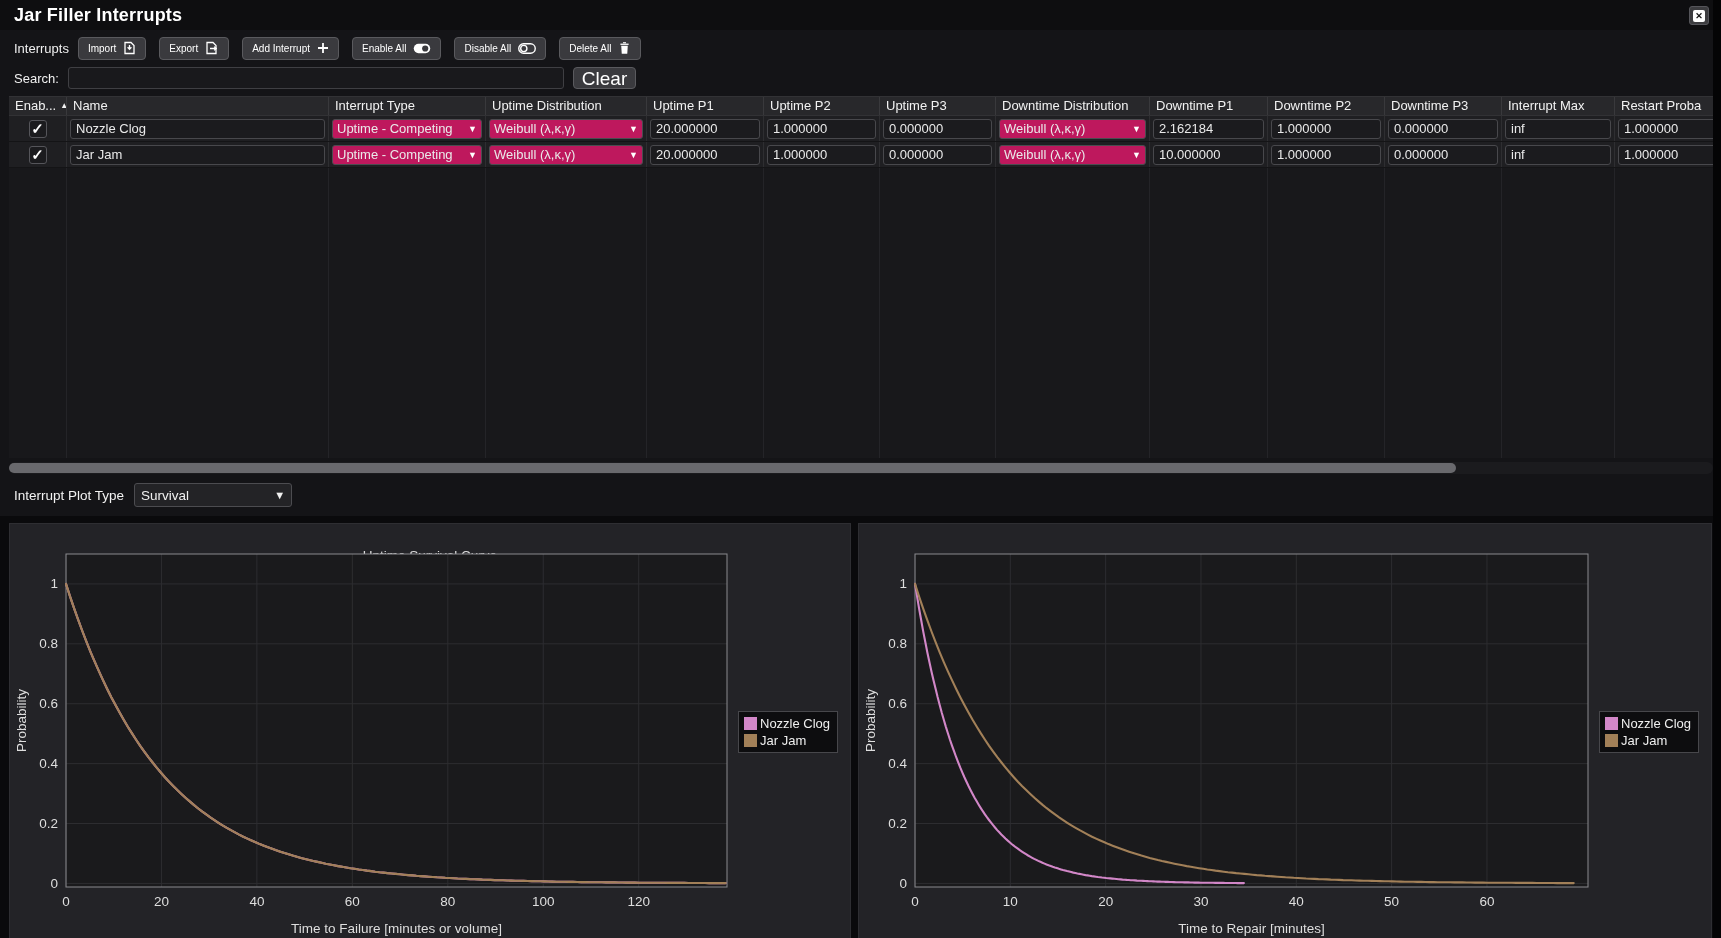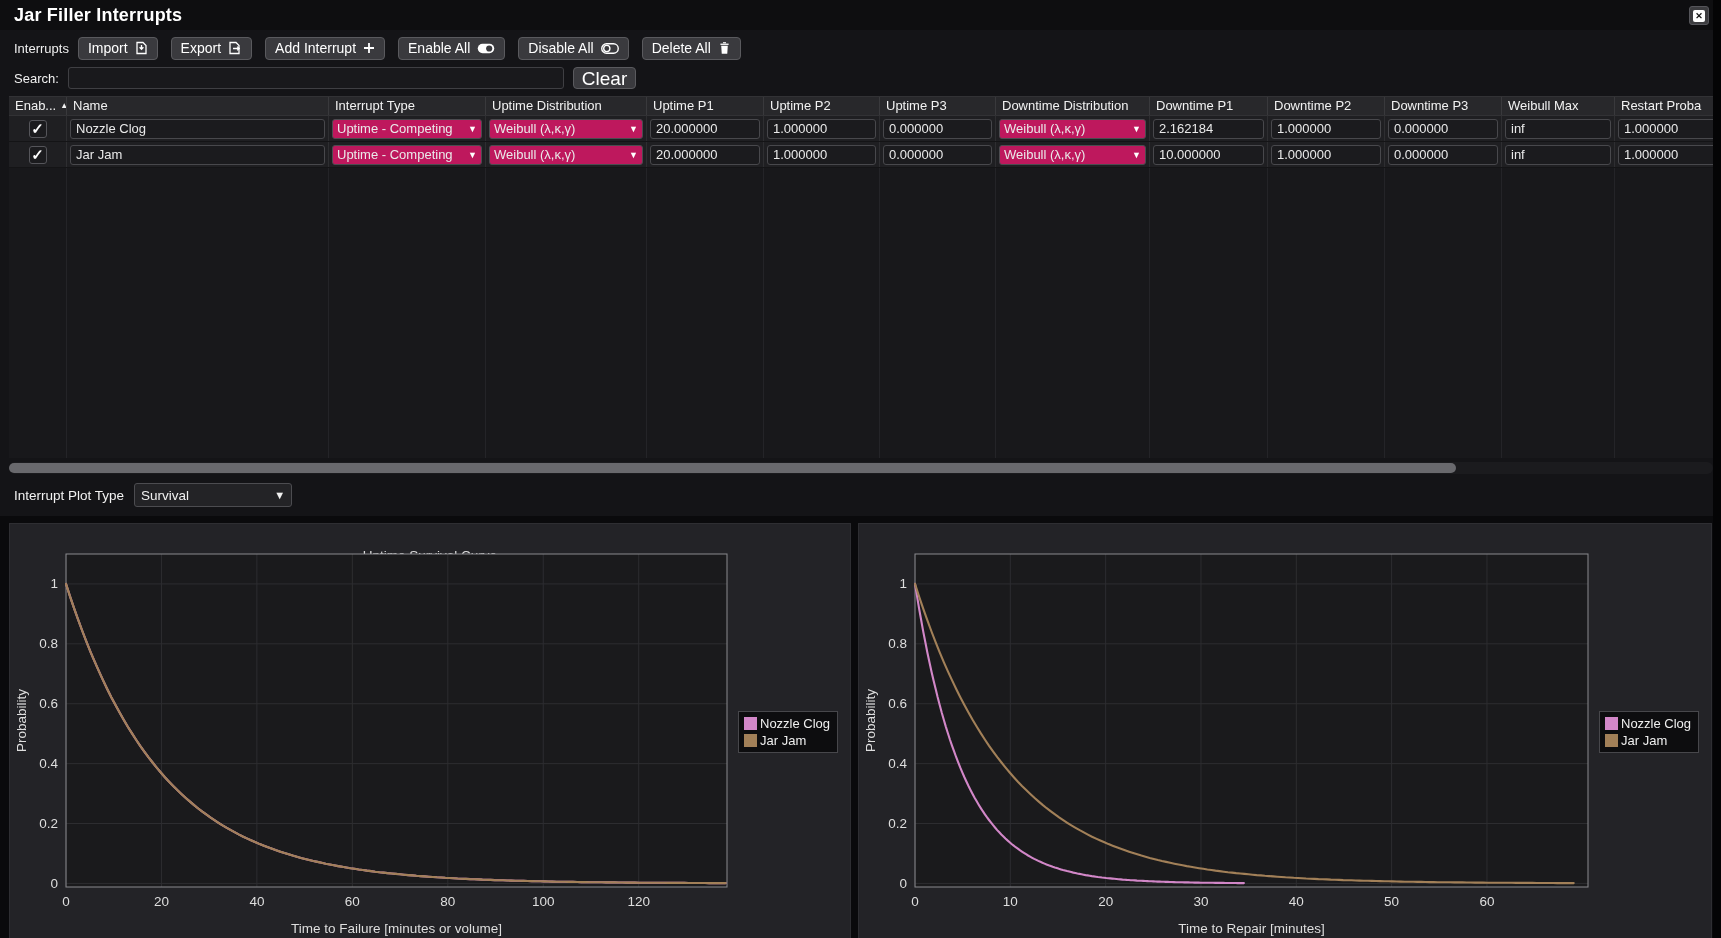--- a/index.html
+++ b/index.html
@@ -10,21 +10,21 @@
 
   
   .titlebar { position:relative; height:30px; background:#0e0e10; display:flex; align-items:center; padding:0 14px; }
   .titlebar h1 { font-size:18px; font-weight:bold; color:#ffffff; letter-spacing:.2px; }
   .close-btn { position:absolute; right:12px; top:6px; width:20px; height:19px; background:#3c3c3f; border:1px solid #55555a; border-radius:3px; display:flex; align-items:center; justify-content:center; cursor:pointer; }
   .close-btn .xbox { width:12px; height:12px; background:#ffffff; border-radius:2px; color:#111; font-size:9px; font-weight:bold; line-height:12px; text-align:center; }
 
   
   .toolbar { display:flex; align-items:center; gap:13px; padding:6px 0 0 14px; height:30px; }
   .toolbar .lbl { font-size:13px; color:#f0f0f0; margin-right:-4px; }
-  .tbtn { display:inline-flex; align-items:center; gap:7px; height:23px; padding:0 9px; background:#3a3a3e; border:1px solid #5a5a5e; border-radius:4px; color:#ffffff; font-size:14px; cursor:pointer; white-space:nowrap; }
+  .tbtn { display:inline-flex; align-items:center; gap:7px; height:23px; padding:0 9px; background:#3a3a3e; border:1px solid #5a5a5e; border-radius:4px; color:#ffffff; font-size:10px; cursor:pointer; white-space:nowrap; }
   .tbtn svg { display:block; }
 
   
   .searchrow { display:flex; align-items:center; gap:9px; padding:6px 0 0 14px; height:30px; }
   .searchrow .lbl { font-size:13px; }
   .search-input { width:496px; height:22px; background:#19191c; border:1px solid #3f3f43; border-radius:3px; color:#eee; font-size:13px; padding:0 6px; outline:none; }
   .clear-btn { height:22px; padding:0 8px; background:#3a3a3e; border:1px solid #5a5a5e; border-radius:4px; color:#fff; font-size:19px; cursor:pointer; }
 
   
   .tablewrap { margin:6px 0 0 9px; width:1704px; overflow:hidden; }
@@ -134,21 +134,21 @@
       <div class="hc">Name</div>
       <div class="hc">Interrupt Type</div>
       <div class="hc">Uptime Distribution</div>
       <div class="hc">Uptime P1</div>
       <div class="hc">Uptime P2</div>
       <div class="hc">Uptime P3</div>
       <div class="hc">Downtime Distribution</div>
       <div class="hc">Downtime P1</div>
       <div class="hc">Downtime P2</div>
       <div class="hc">Downtime P3</div>
-      <div class="hc">Weibull Max</div>
+      <div class="hc">Interrupt Max</div>
       <div class="hc">Restart Proba</div>
     </div>
 
     <div class="tgrid trow">
       <div class="tc cb-cell">
           <span class="checkbox">✓</span>
         </div>
       <div class="tc">
           <span class="cellfield">Nozzle Clog</span>
         </div>

